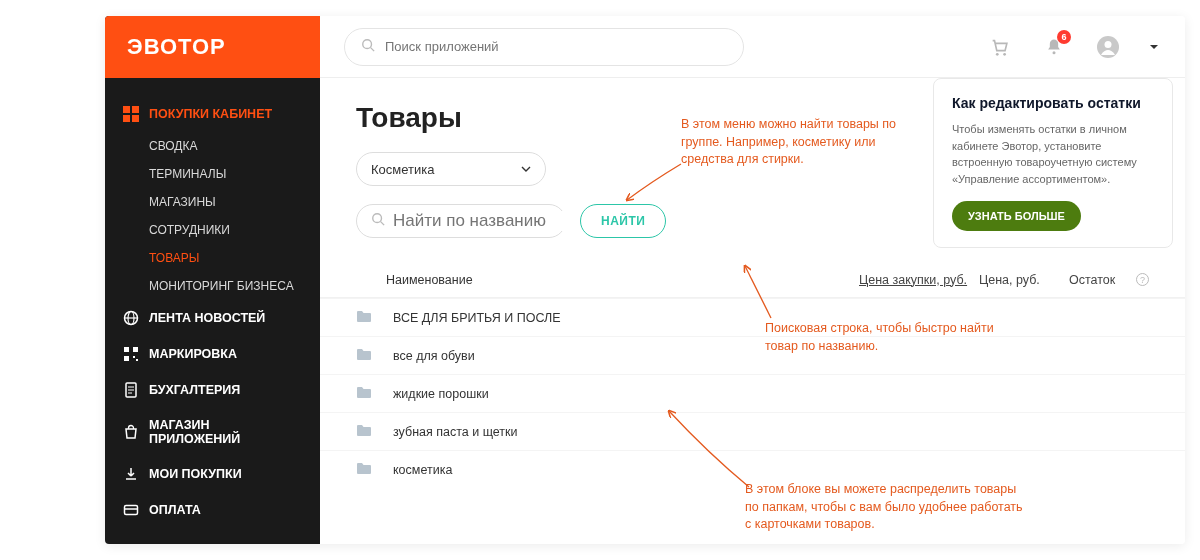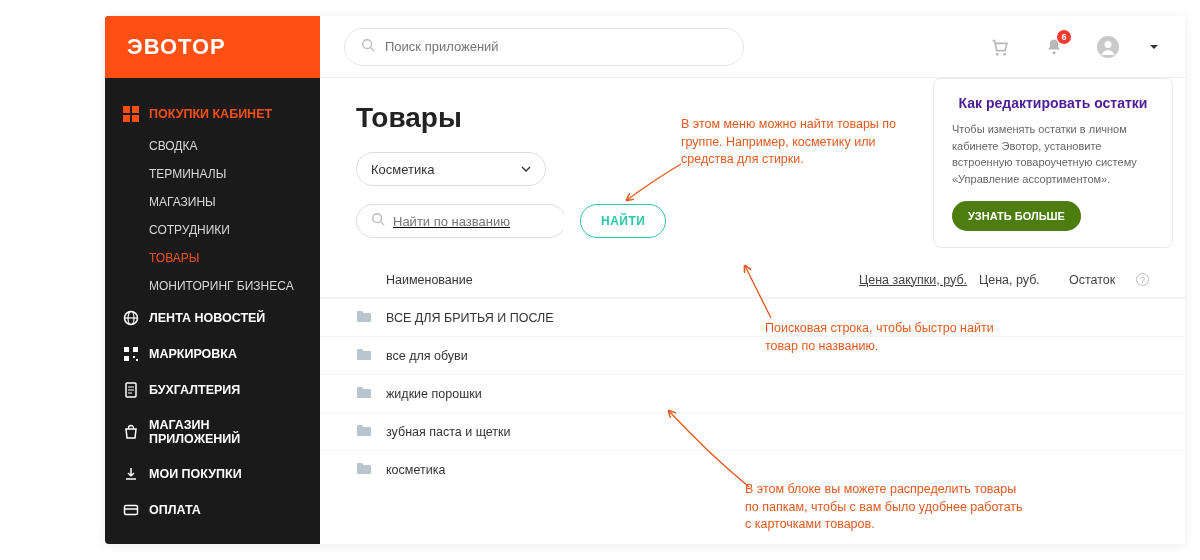--- a/index.html
+++ b/index.html
@@ -137,38 +137,38 @@
     cursor:pointer;
   }
   .search-row {
     display:flex; align-items:center; gap:14px; margin-bottom: 24px;
   }
   .name-search {
     width: 210px; height: 34px;
     border:1px solid #ddd; border-radius:17px;
     display:flex; align-items:center; padding:0 14px; gap:8px;
   }
-  .name-search input { border:none; outline:none; flex:1; font-size:13px;text-decoration:underline; }
+  .name-search input { border:none; outline:none; flex:1; font-size:17px; }
   .find-btn {
     height:34px; padding:0 20px;
     border:1px solid #2cc6a8; color:#2cc6a8;
     background:#fff; border-radius:17px;
     font-weight:700; font-size:12px; cursor:pointer;
     letter-spacing:0.5px;
   }
   .info-card {
     position:absolute;
     top: 0px; right: 12px;
     width: 240px;
     border:1px solid #e8e8e8;
     border-radius:8px;
     padding:16px 18px;
     background:#fff;
   }
-  .info-card h3 { font-size:14px; font-weight:800; color:#4c1d95; margin-bottom:10px;text-align:center; }
+  .info-card h3 { font-size:14px; font-weight:800; color:#0f172a; margin-bottom:10px; }
   .info-card p { font-size:11px; color:#666; line-height:1.5; margin-bottom:14px; }
   .learn-btn {
     background:#4d7c0f; color:#fff; border:none;
     height:30px; padding:0 16px; border-radius:15px;
     font-size:11px; font-weight:700; cursor:pointer;
   }
   
   .table {
     margin-left:-36px; margin-right:-36px;
   }
@@ -179,21 +179,21 @@
     border-bottom:1px solid #f1f1f1;
     font-size:12.5px;
   }
   .thead { color:#444; font-weight:400; height:36px; }
   .col-folder { width:30px; flex-shrink:0; color:#b8c4ce; }
   .col-name { flex:1; color:#333; }
   .col-purchase { width:120px; text-align:left; color:#444;text-decoration:underline; }
   .col-price { width:90px; text-align:left; color:#444; }
   .col-stock { width:80px; text-align:right; color:#444; display:flex; align-items:center; justify-content:space-between; gap:4px; }
   .trow { cursor:pointer; border-top:1px solid #f4f4f4; border-bottom:none; }
-  .trow .col-name { text-transform: none; }
+  .trow .col-name { text-transform: none; margin-left: 7px; }
   .qmark { width:13px; height:13px; border-radius:50%; border:1px solid #bbb; color:#bbb; font-size:9px; display:inline-flex; align-items:center; justify-content:center; }
 
   
   .annotation {
     position: absolute;
     color: #e45a1f;
     font-size: 12.5px;
     line-height: 1.4;
     pointer-events: none;
     z-index: 50;

